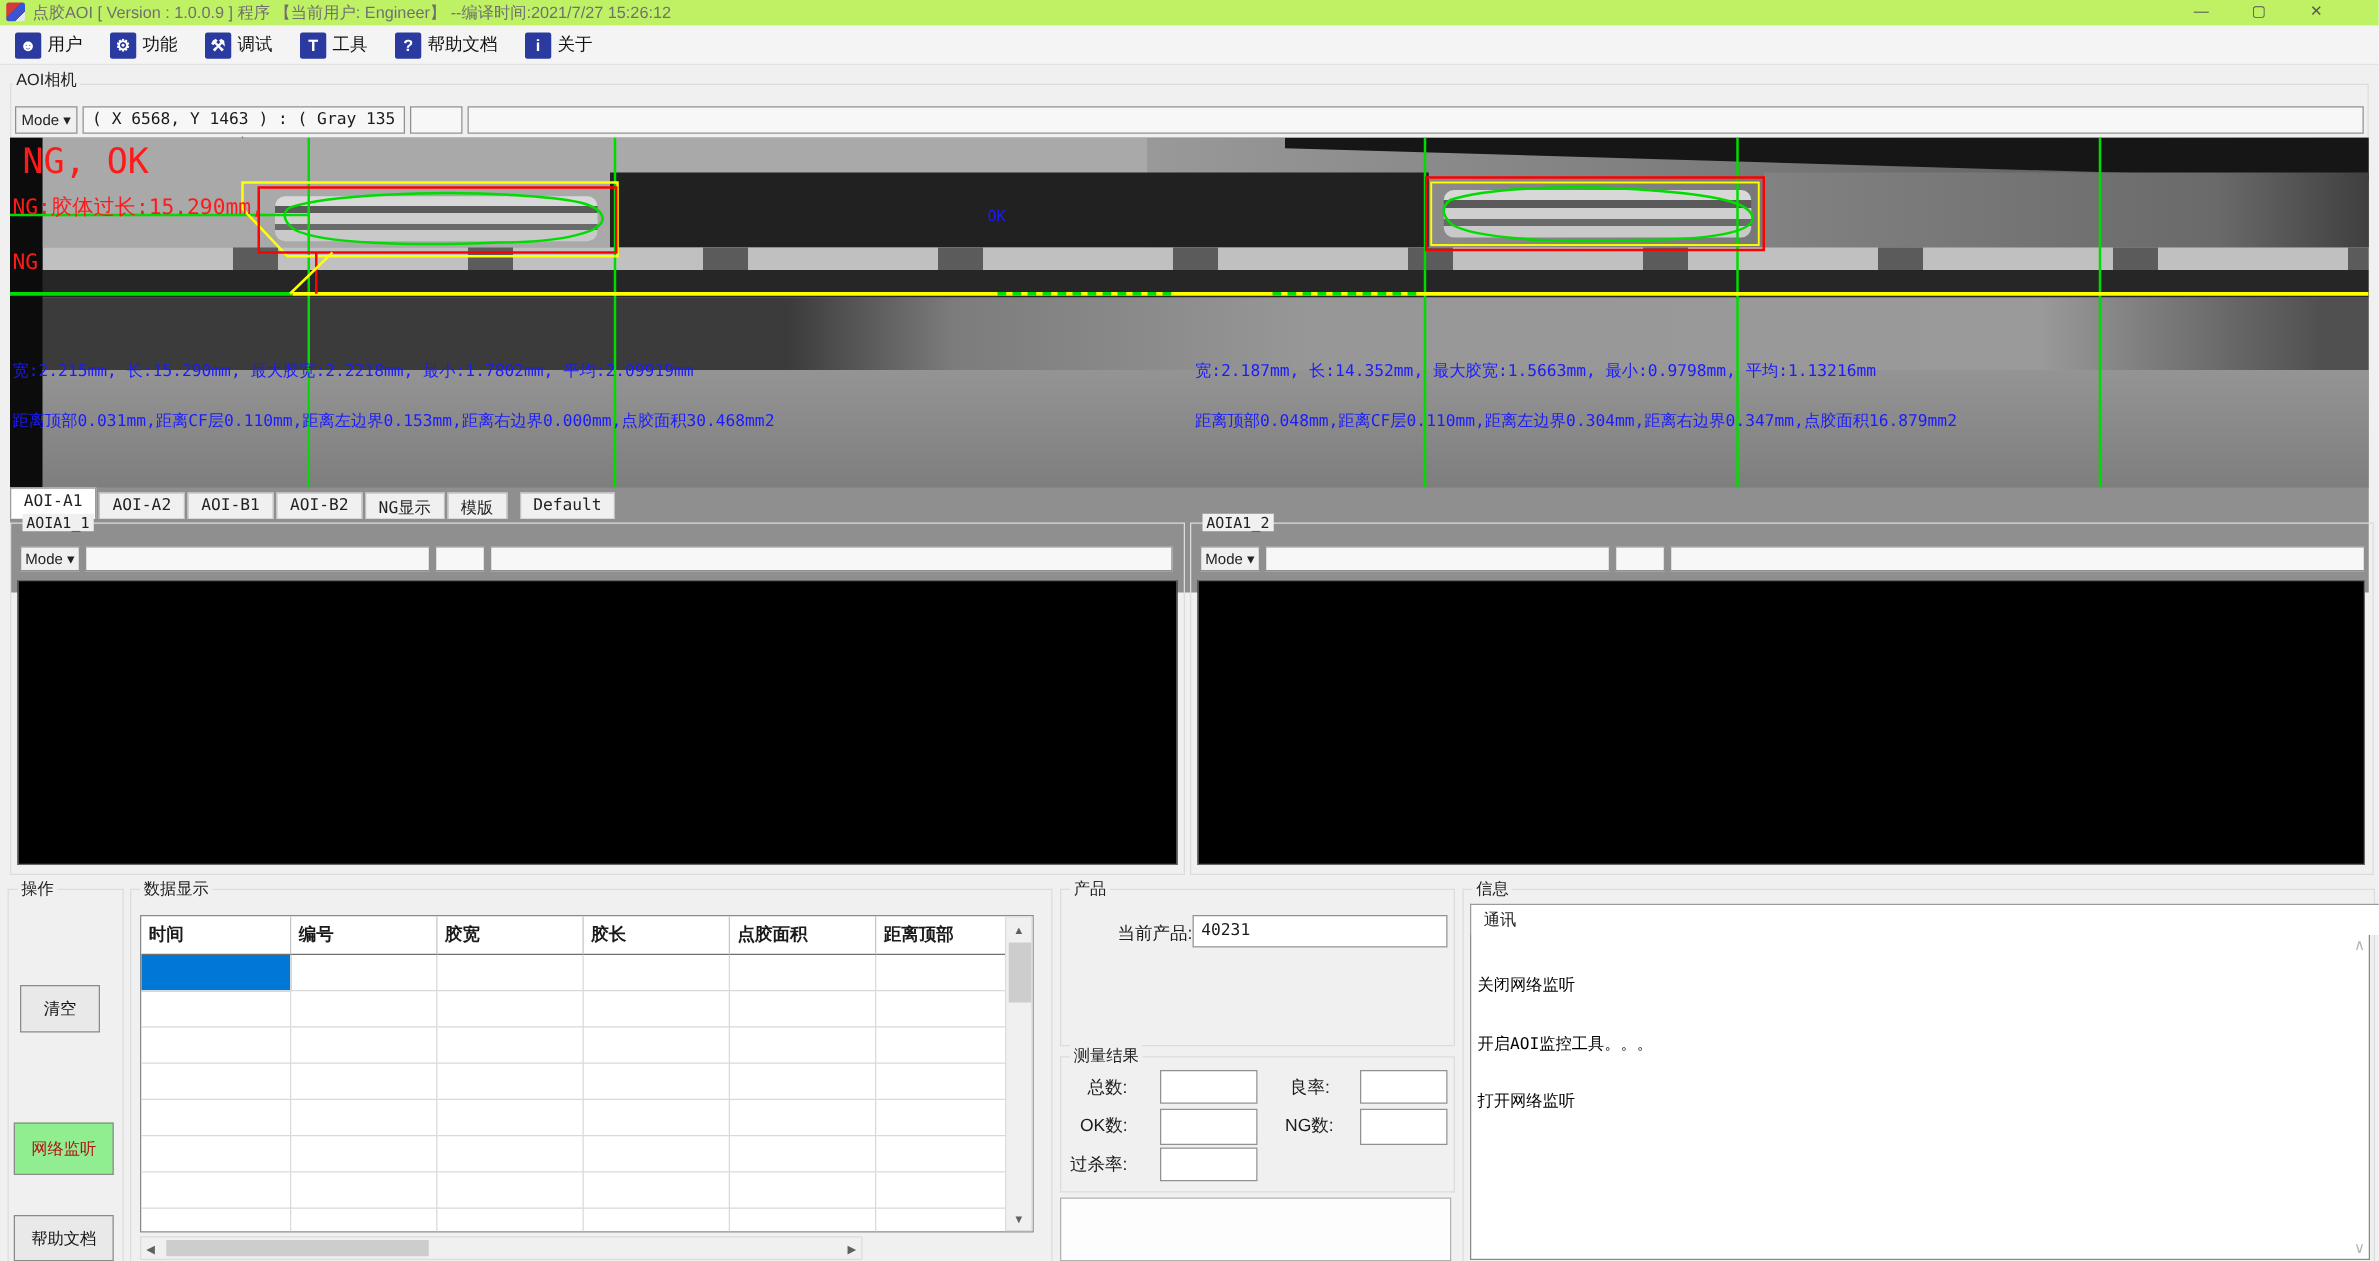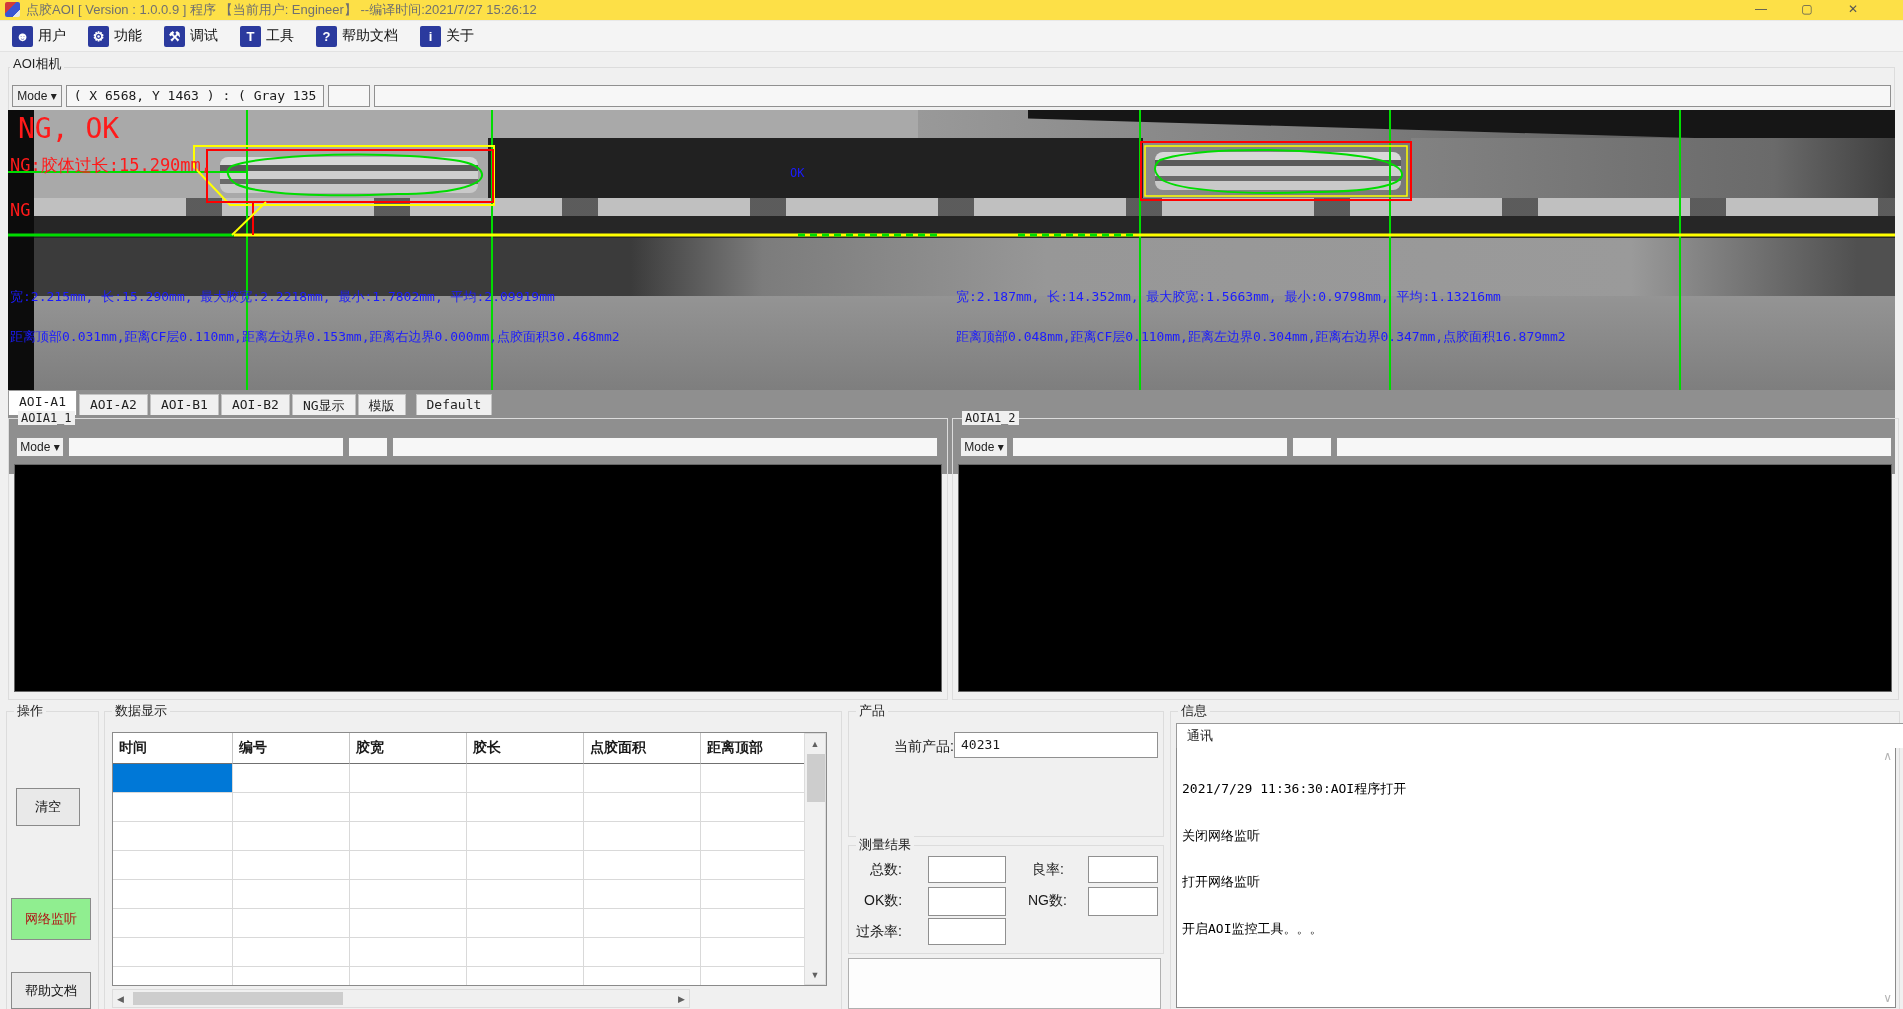--- a/index.html
+++ b/index.html
@@ -1,20 +1,20 @@
 <!DOCTYPE html>
 <html><head>
 <meta charset="utf-8">
 <style>
   html,body{margin:0;padding:0;}
   body{width:1903px;height:1009px;overflow:hidden;position:relative;background:#f0f0f0;
        font-family:"Liberation Sans",sans-serif;font-size:13px;color:#1a1a1a;}
   .abs{position:absolute;}
   
-  .titlebar{left:0;top:0;width:1903px;height:20px;background:#fde047;border-bottom:1px solid #e8e8e8;}
+  .titlebar{left:0;top:0;width:1903px;height:20px;background:#bef264;border-bottom:1px solid #e8e8e8;}
   .apptitle{left:26px;top:0;height:20px;line-height:20px;color:#707070;font-size:13px;white-space:nowrap;}
   .appicon{left:5px;top:2px;width:15px;height:15px;background:
      linear-gradient(135deg,#d23b3b 0 40%,#3b55d2 40% 75%,#e8e8e8 75%);border-radius:2px;}
   .winbtn{top:0;width:46px;height:20px;text-align:center;line-height:19px;color:#555;font-size:12px;}
   
   .toolbar{left:0;top:21px;width:1903px;height:31px;background:#f4f4f4;border-bottom:1px solid #e2e2e2;
            display:flex;align-items:center;padding-left:8px;box-sizing:border-box;gap:14px;}
   .toolitem{display:flex;align-items:center;gap:5px;padding:2px 4px;}
   .toolicon{width:21px;height:21px;background:#2b3a9e;color:#fff;font-size:13px;line-height:21px;
             text-align:center;border-radius:2px;font-weight:bold;}
@@ -299,24 +299,23 @@
 <div class="abs" style="left:856px;top:923px;font-size:14px;">过杀率:</div>
 <div class="abs field" style="left:928px;top:918px;width:78px;height:27px;background:#fff;"></div>
 <div class="abs" style="left:848px;top:958px;width:313px;height:51px;border:1px solid #b0b0b0;background:#fdfdfd;box-sizing:border-box;"></div>
 
 <div class="abs grouplabel" style="left:1178px;top:702px;">信息</div>
 <div class="abs groupbox" style="left:1170px;top:711px;width:728px;height:297px;"></div>
 <div class="abs tab active" style="left:1176px;top:723px;">通讯</div>
 <div class="abs tab" style="left:1226px;top:725px;">心跳包</div>
 <div class="abs" style="left:1176px;top:746px;width:720px;height:262px;background:#fff;border:1px solid #8a8a8a;box-sizing:border-box;overflow:hidden;">
   <div class="loglines" style="position:absolute;left:5px;top:3px;">
-    <div>2021/7/29 11:36:30:AOI程序打开</div>
     <div>关闭网络监听</div>
+    <div>开启AOI监控工具。。。</div>
     <div>打开网络监听</div>
-    <div>开启AOI监控工具。。。</div>
     
     
     
     
     
     
   </div>
   <div style="position:absolute;right:3px;top:2px;color:#b5b5b5;font-size:12px;">∧</div>
   <div style="position:absolute;right:3px;bottom:2px;color:#b5b5b5;font-size:12px;">∨</div>
 </div>

